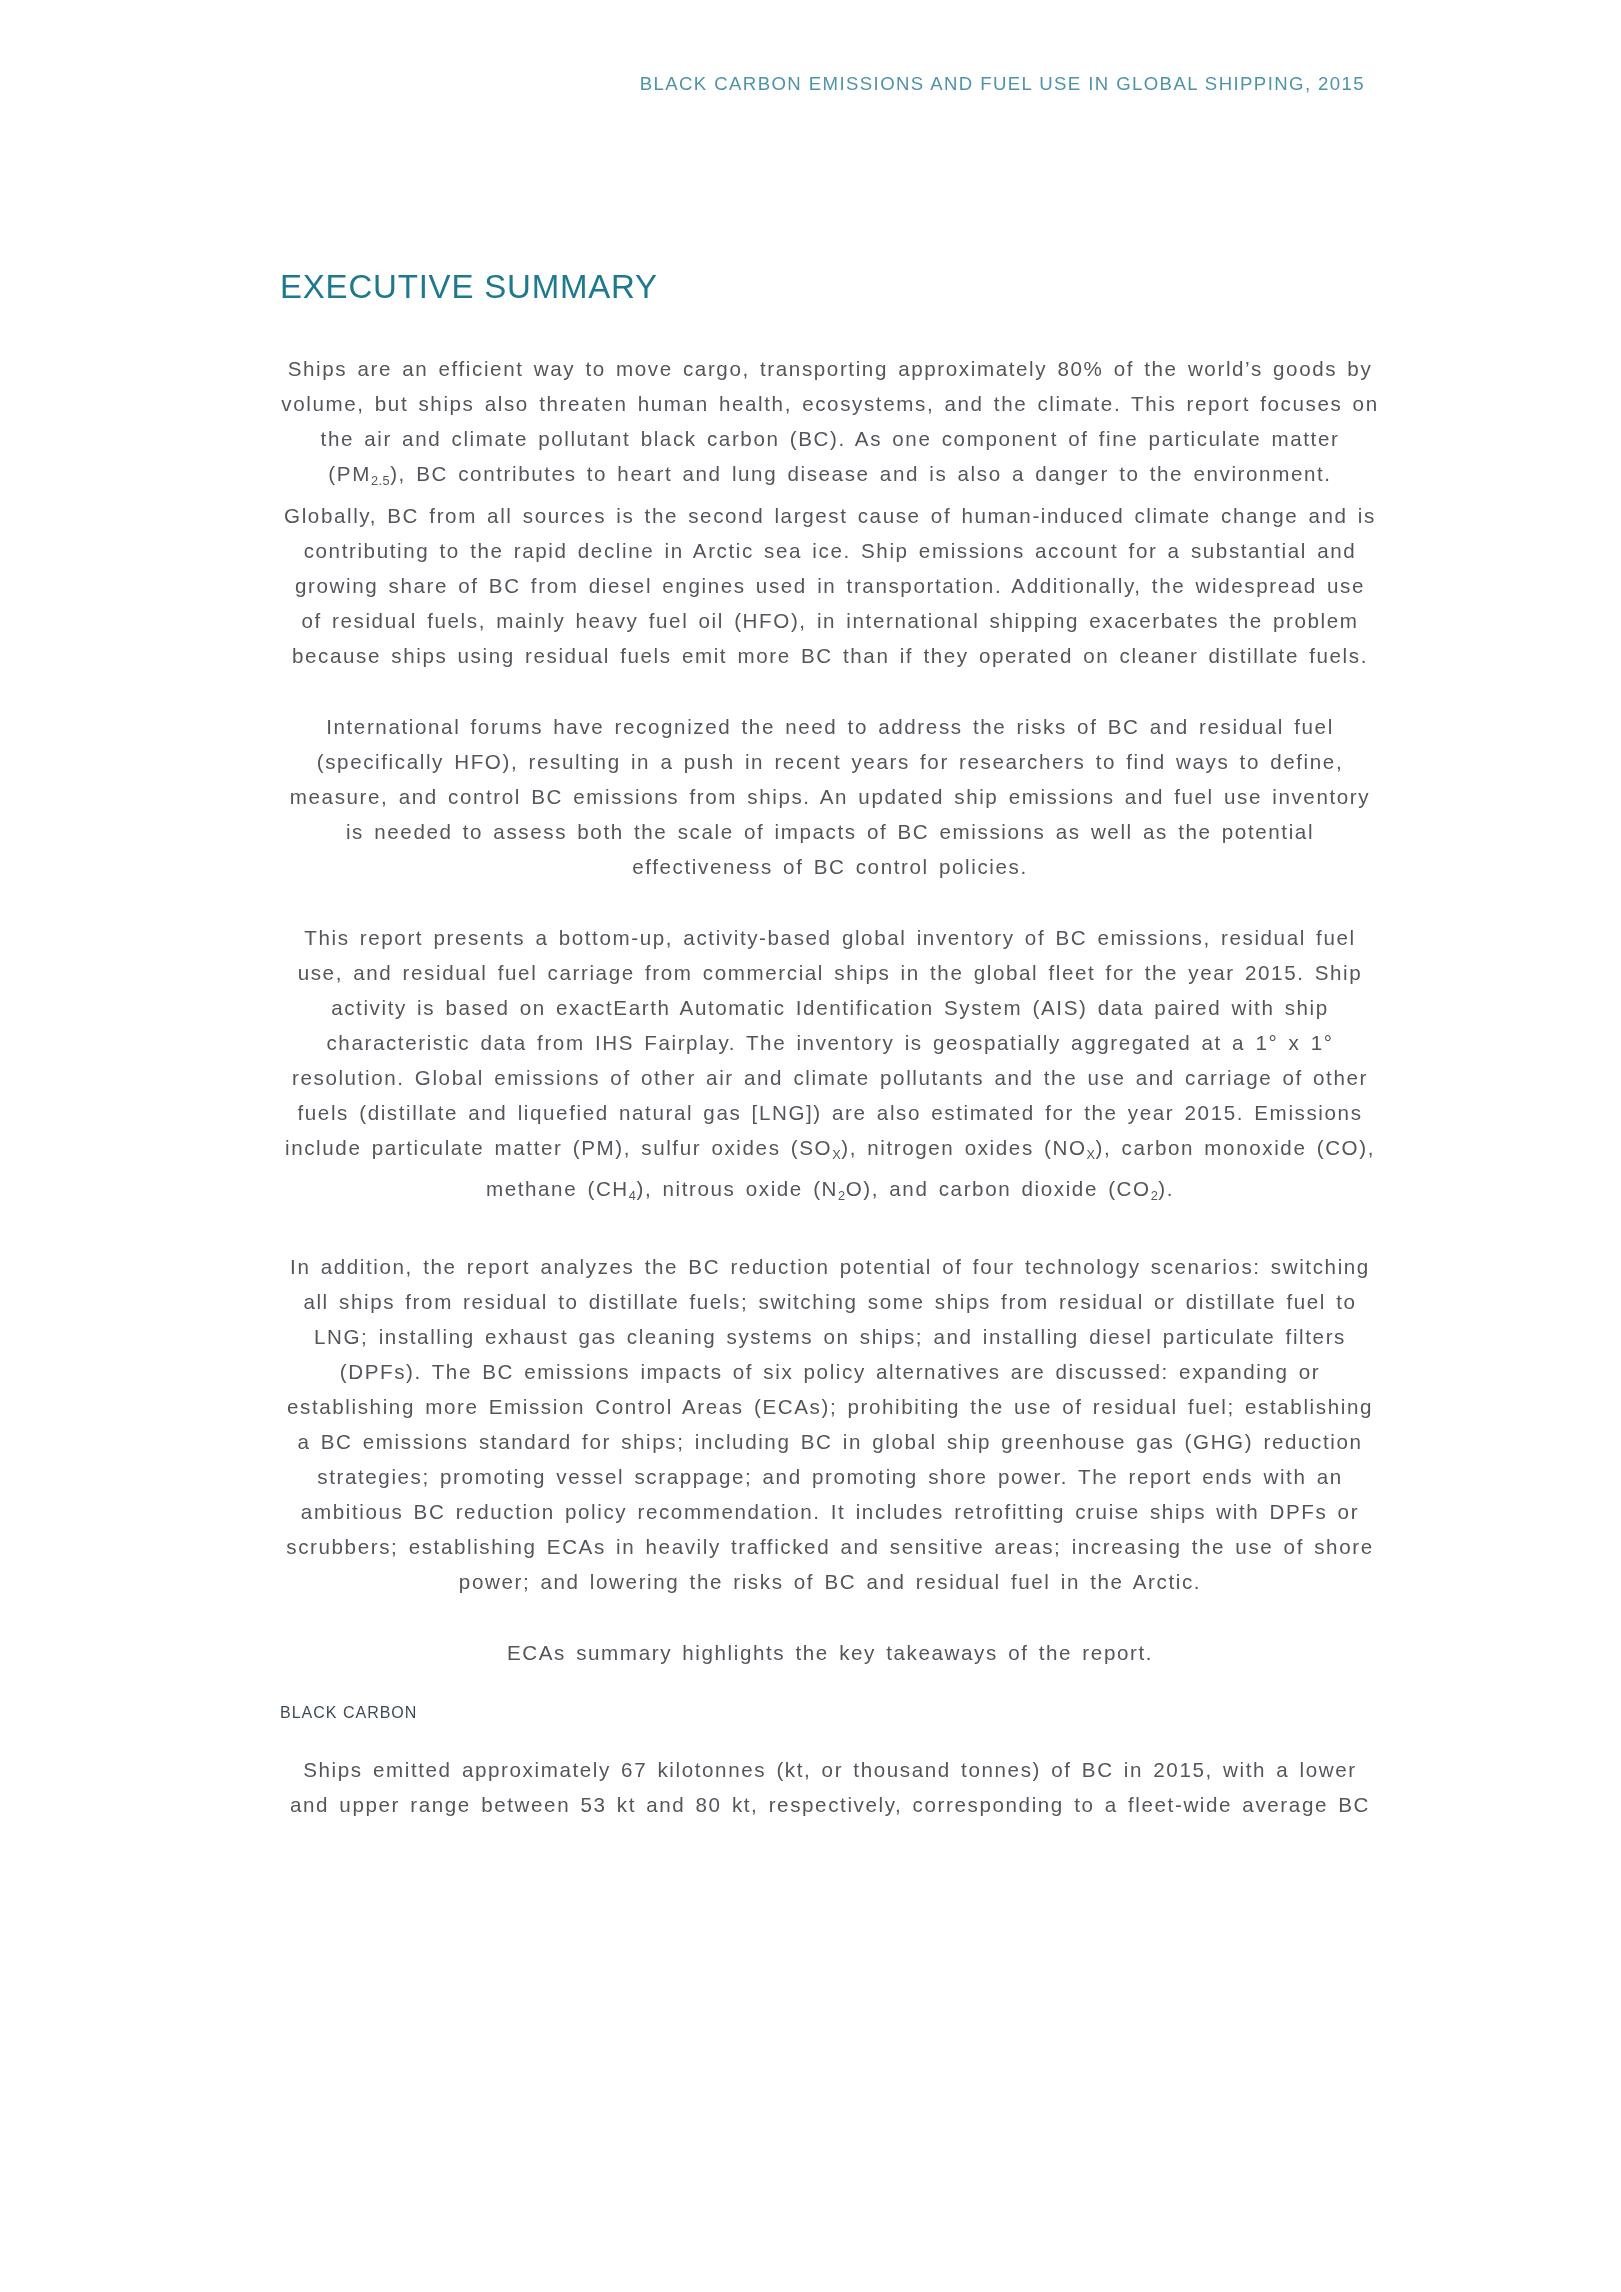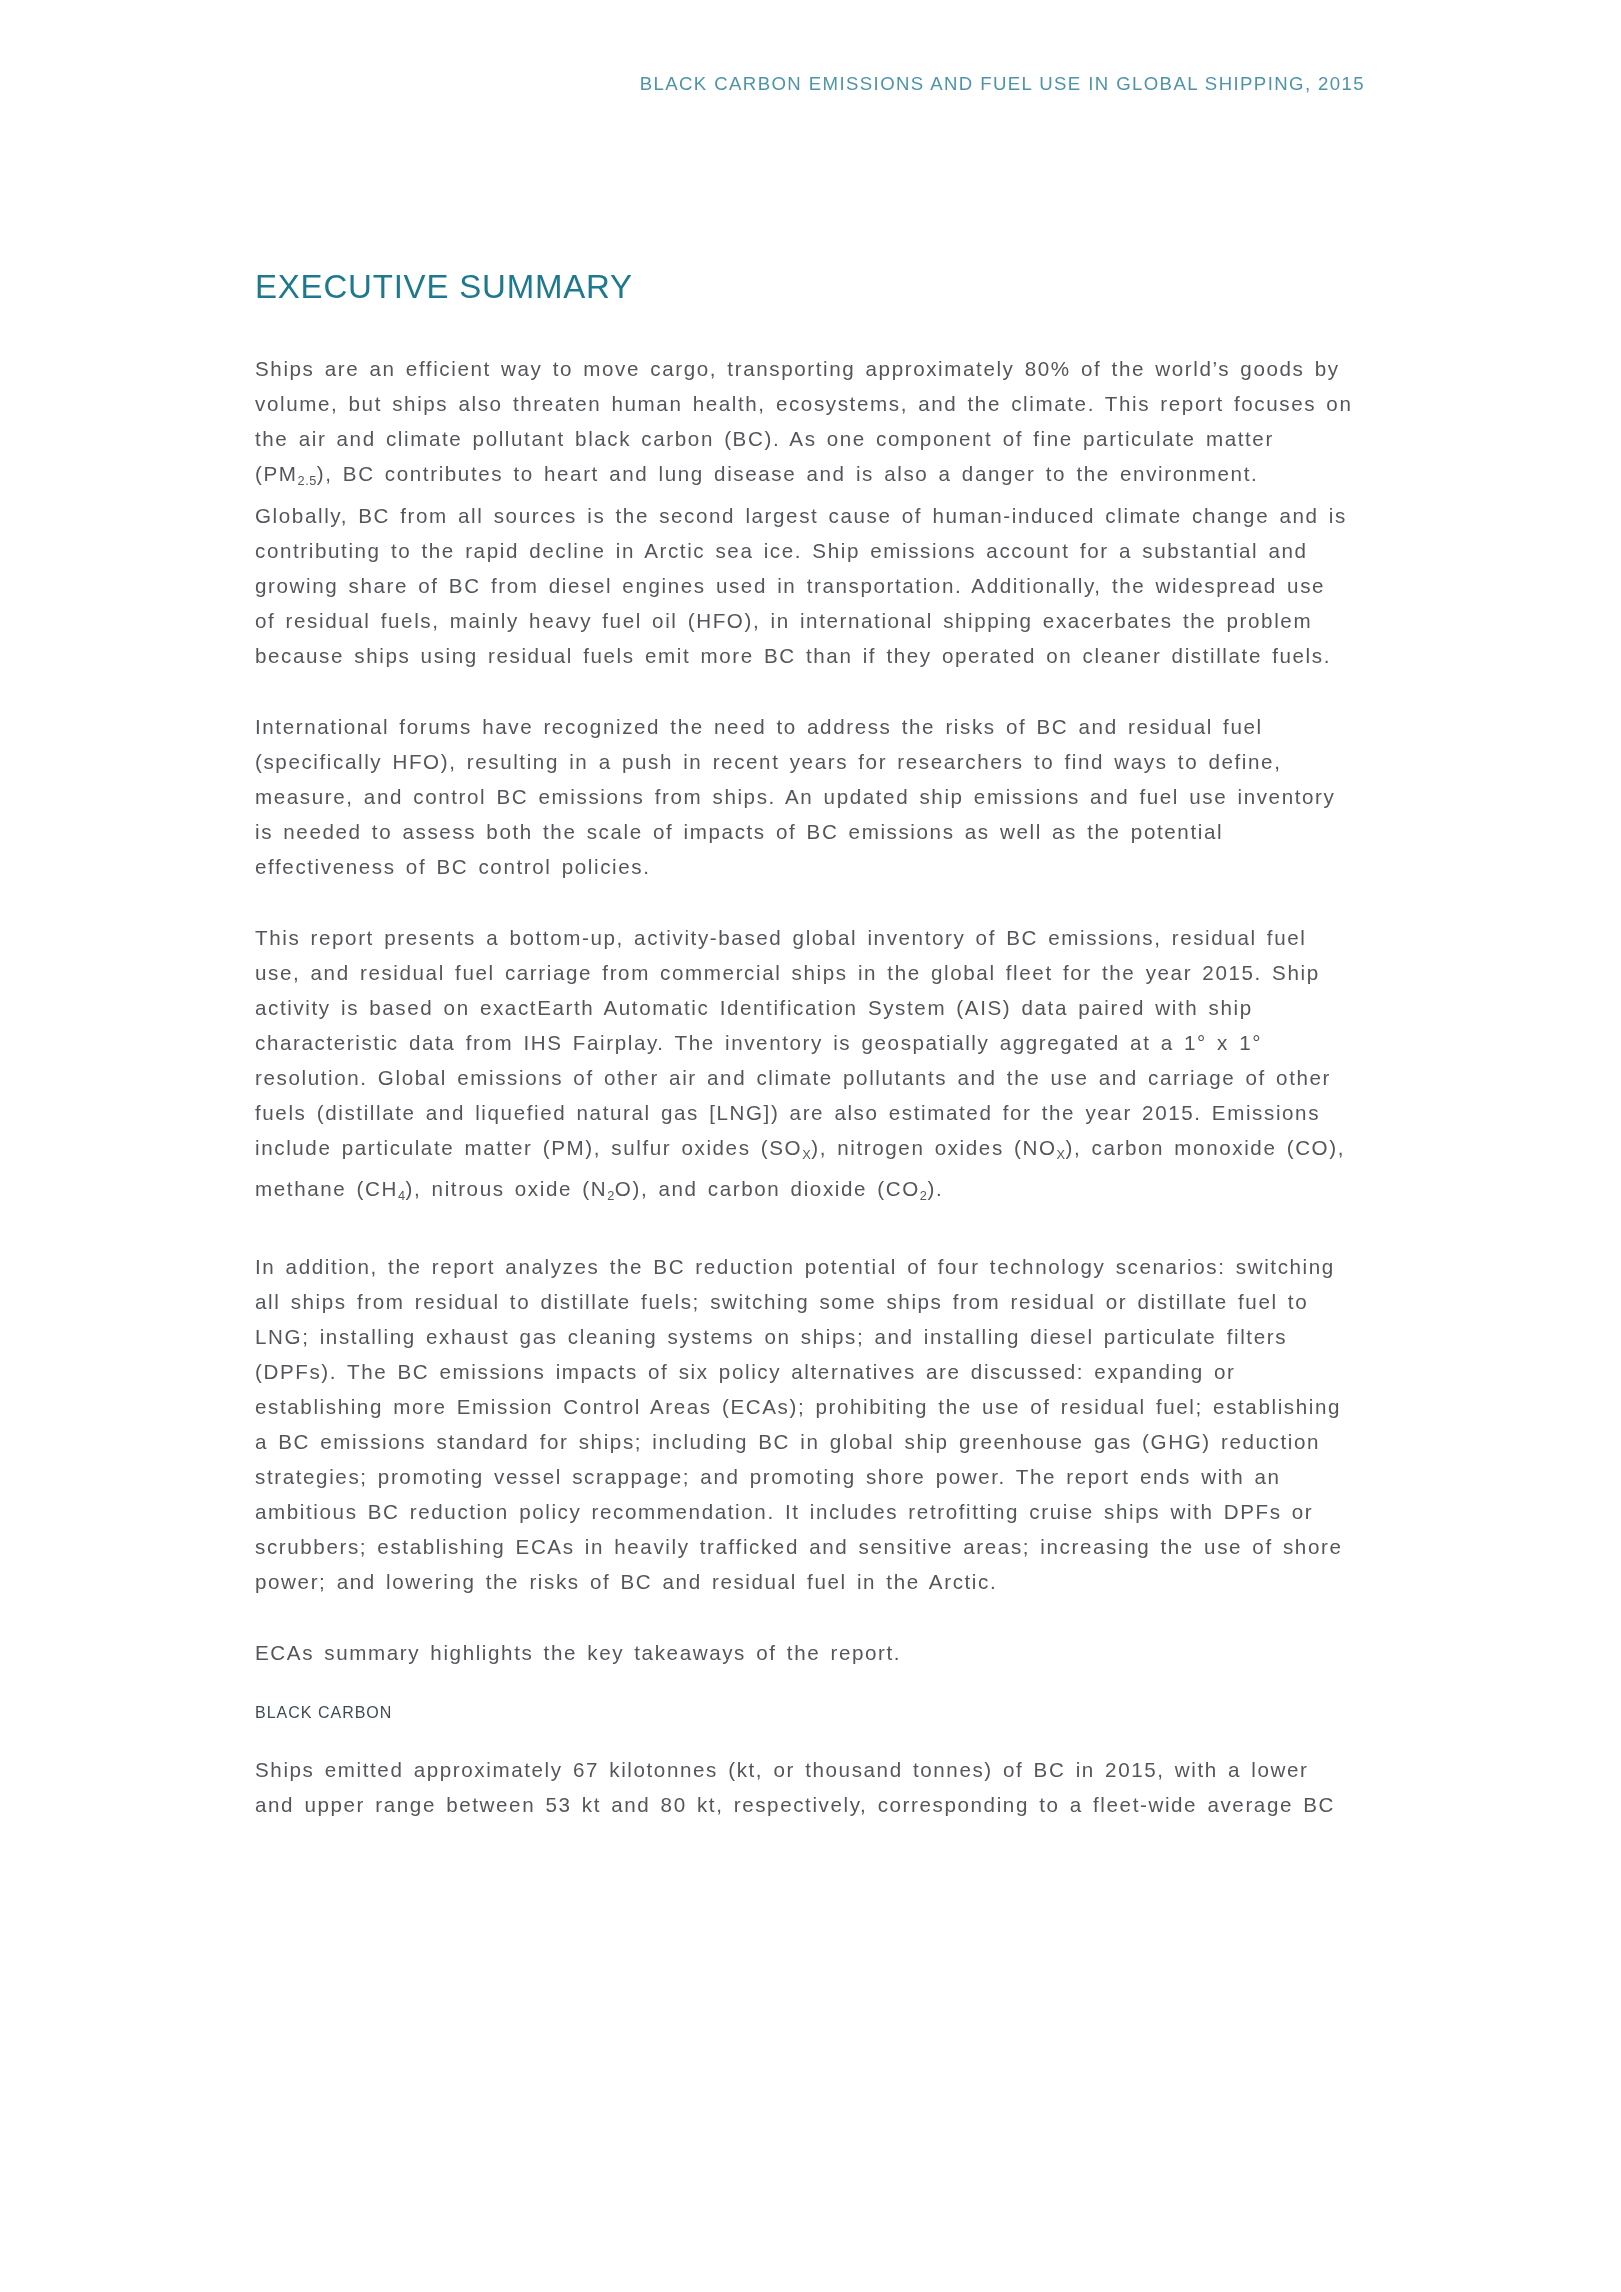--- a/index.html
+++ b/index.html
@@ -9,32 +9,33 @@
     position:relative; width:1621px; height:1830px; background:#ffffff;
     overflow:hidden; font-family:"Liberation Sans", sans-serif;
   }
   .running-header{
     position:absolute; top:73px; left:267px; width:1098px;
     text-align:right;
     font-size:18.6px; letter-spacing:1.4px; font-weight:400;
     color:var(--header-teal,#4E94A8);
   }
   .content{
-    position:absolute; left:255px; top:267px; width:1100px;
+    position:absolute; left:280px; top:267px; width:1100px;
     color:var(--body-text,#54565B);
   }
   h1.doc-title{
     font-size:33px; font-weight:400; letter-spacing:0.8px;
     color:var(--title-teal,#1E798E);
     margin:0 0 45px 0; line-height:39px;
   }
   .content p{
     font-size:20.6px; line-height:35px;
     letter-spacing:1.6px; word-spacing:2.9px;
     margin:0 0 36px 0;
+    text-align:center;
   }
   h2.section-heading{
     font-size:16px; font-weight:400; letter-spacing:1px;
     color:var(--heading-dark,#3F4A54);
     margin:-7.8px 0 25.5px 0; line-height:29px;
   }
   .sub{
     font-size:0.62em; letter-spacing:0.5px;
     vertical-align:-0.28em;
   }

